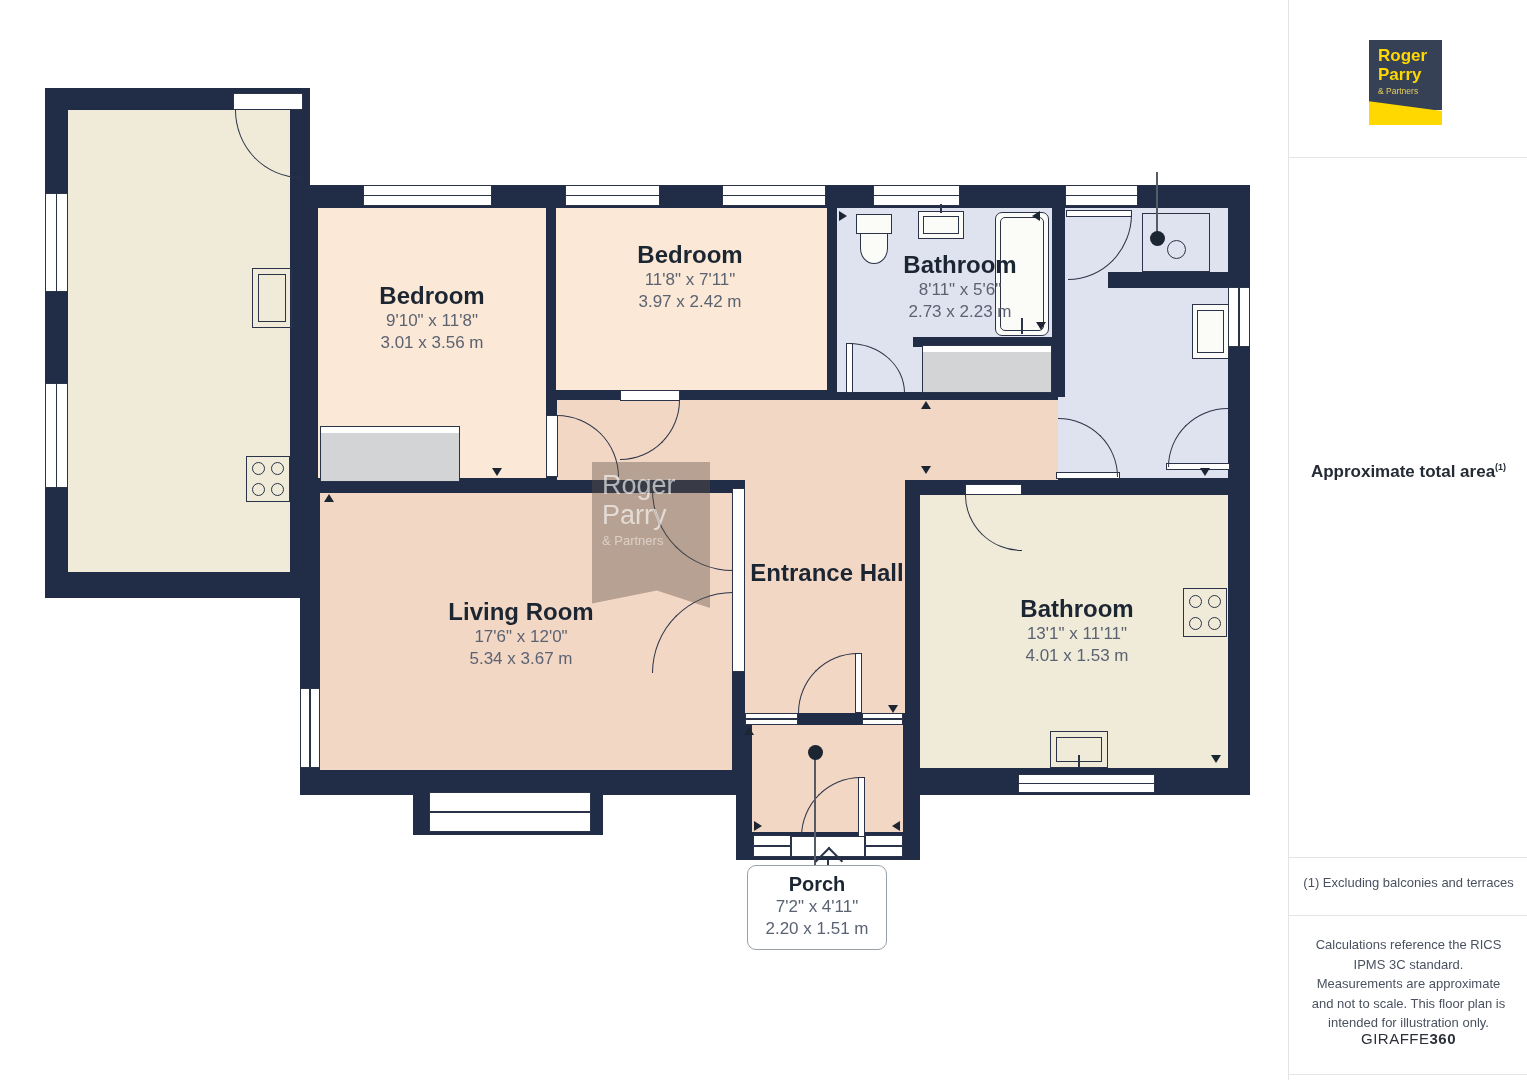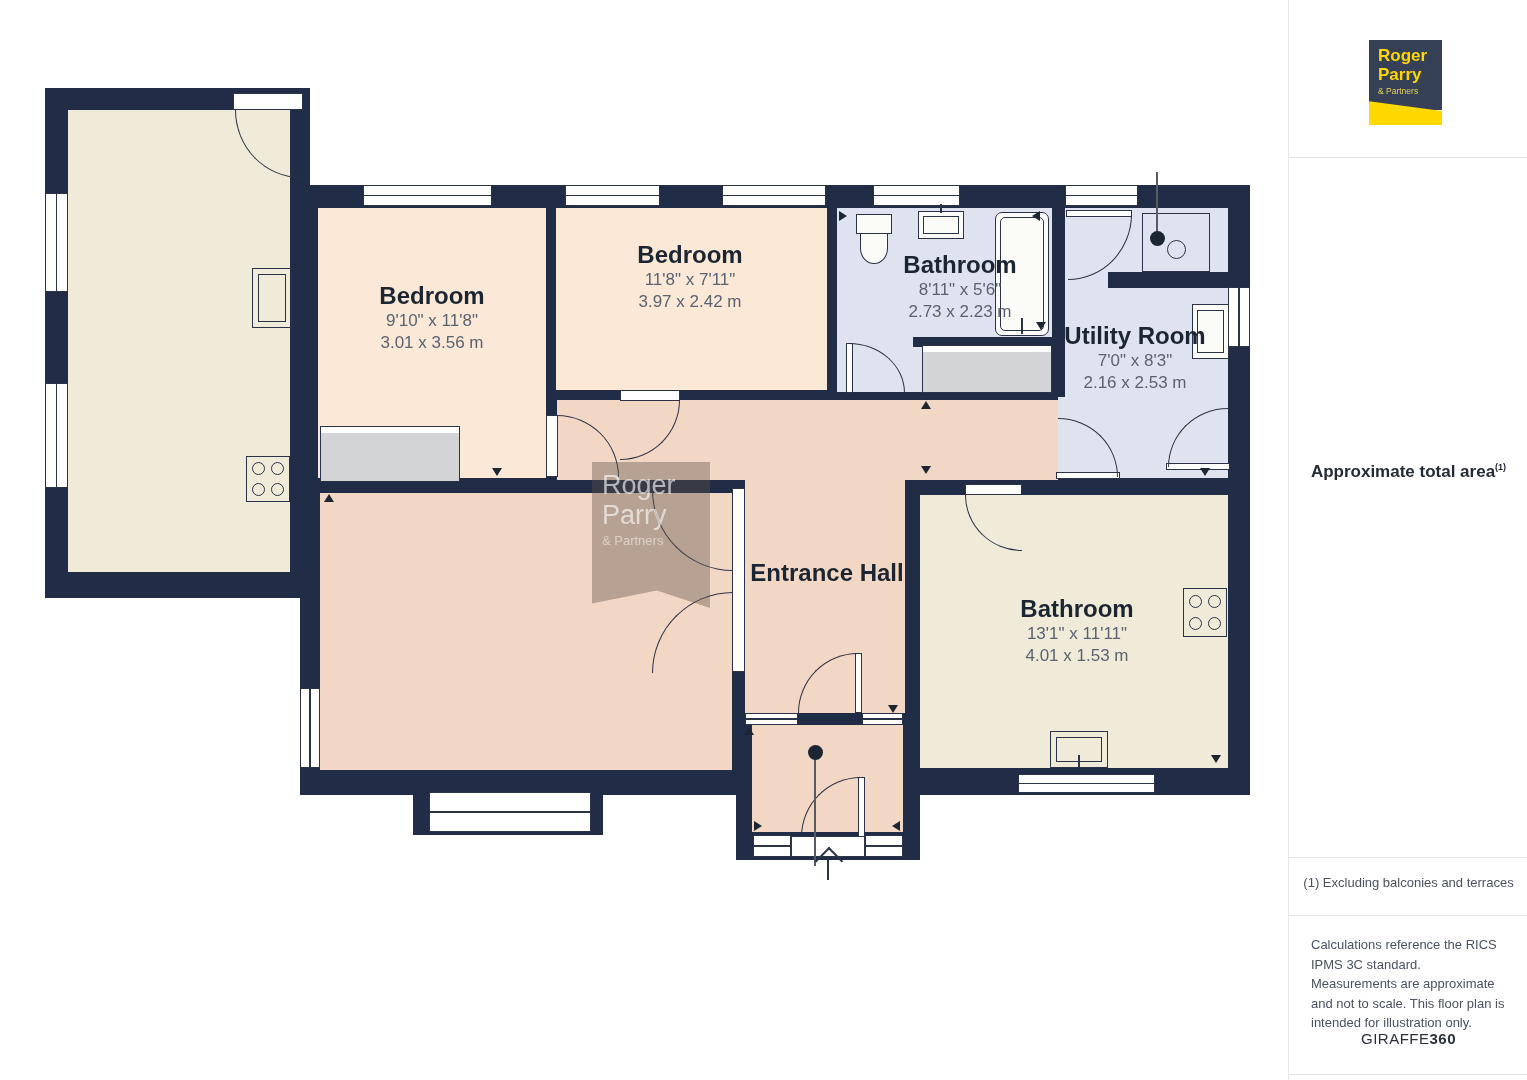--- a/index.html
+++ b/index.html
@@ -60,21 +60,21 @@
   .divider{position:absolute;left:0;width:100%;height:1px;background:#e4e4e4;}
   .logo-navy{position:absolute;left:80px;top:40px;width:73px;height:70px;background:#364156;color:#ffd800;padding:7px 0 0 9px;box-sizing:border-box;}
   .logo-navy .l1{font-size:17px;font-weight:700;line-height:1.1;}
   .logo-navy .l3{font-size:8.5px;color:#e8cf5a;margin-top:2px;}
   .logo-wedge{position:absolute;left:80px;top:96px;width:73px;height:29px;background:#ffd800;clip-path:polygon(0 18%,100% 52%,100% 100%,0 100%);}
   .area-block{position:absolute;left:0;top:462px;width:100%;text-align:center;}
   .area-title{font-size:17px;font-weight:700;color:#252b35;}
   .area-title sup{font-size:9px;}
   .area-val{font-size:16px;color:#4a5260;line-height:1.75;margin-top:6px;}
   .footnote{position:absolute;left:10px;top:875px;width:219px;text-align:center;font-size:13px;color:#4a5260;}
-  .disclaimer{position:absolute;left:22px;top:935px;width:195px;text-align:left;font-size:13px;color:#4a5260;line-height:1.5;}
+  .disclaimer{position:absolute;left:22px;top:935px;width:195px;text-align:center;font-size:13px;color:#4a5260;line-height:1.5;}
   .brand{position:absolute;left:0;top:1030px;width:100%;text-align:center;font-size:15px;color:#2a2f38;letter-spacing:0.5px;}
   .brand b{font-weight:700;}
 </style>
 </head>
 <body>
 
 <div class="stage">
 
   <div class="wall" style="left:45px;top:88px;width:265px;height:510px;"></div>
   <div class="wall" style="left:300px;top:185px;width:950px;height:610px;"></div>
@@ -212,41 +212,46 @@
   <div class="roomlabel" style="left:690px;top:277px;">
     <div class="room-name">Bedroom</div>
     <div class="room-dim">11'8" x 7'11"</div>
     <div class="room-dim">3.97 x 2.42 m</div>
   </div>
   <div class="roomlabel" style="left:960px;top:287px;">
     <div class="room-name">Bathroom</div>
     <div class="room-dim">8'11" x 5'6"</div>
     <div class="room-dim">2.73 x 2.23 m</div>
   </div>
-  <div class="roomlabel" style="left:1135px;top:358px;">
-    <div class="room-name">Utility Room</div>
-    <div class="room-dim">7'0" x 8'3"</div>
-    <div class="room-dim">2.16 x 2.53 m</div>
-  </div>
   <div class="roomlabel" style="left:827px;top:573px;">
     <div class="room-name">Entrance Hall</div>
+  </div>
+  <div class="roomlabel" style="left:521px;top:634px;">
+    <div class="room-name">Living Room</div>
+    <div class="room-dim">17'6" x 12'0"</div>
+    <div class="room-dim">5.34 x 3.67 m</div>
   </div>
   <div class="roomlabel" style="left:1077px;top:631px;">
     <div class="room-name">Bathroom</div>
     <div class="room-dim">13'1" x 11'11"</div>
     <div class="room-dim">4.01 x 1.53 m</div>
   </div>
 
   <div class="cline" style="left:1156px;top:172px;width:2px;height:64px;"></div>
   <div class="dot" style="left:1150px;top:231px;width:15px;height:15px;"></div>
 
   <div class="cline" style="left:814px;top:752px;width:2px;height:114px;"></div>
   <div class="dot" style="left:808px;top:745px;width:15px;height:15px;"></div>
   <div class="chev" style="left:819px;top:851px;"></div>
   <div class="tick" style="left:827px;top:860px;width:2px;height:20px;"></div>
+  <div class="callout" style="left:747px;top:865px;width:118px;">
+    <div class="room-name">Porch</div>
+    <div class="room-dim">7'2" x 4'11"</div>
+    <div class="room-dim">2.20 x 1.51 m</div>
+  </div>
 
   <div class="sidebar">
     <div class="divider" style="top:157px;"></div>
     <div class="divider" style="top:857px;"></div>
     <div class="divider" style="top:915px;"></div>
     <div class="divider" style="top:1074px;"></div>
 
     <div class="logo-navy">
       <div class="l1">Roger</div>
       <div class="l1">Parry</div>

